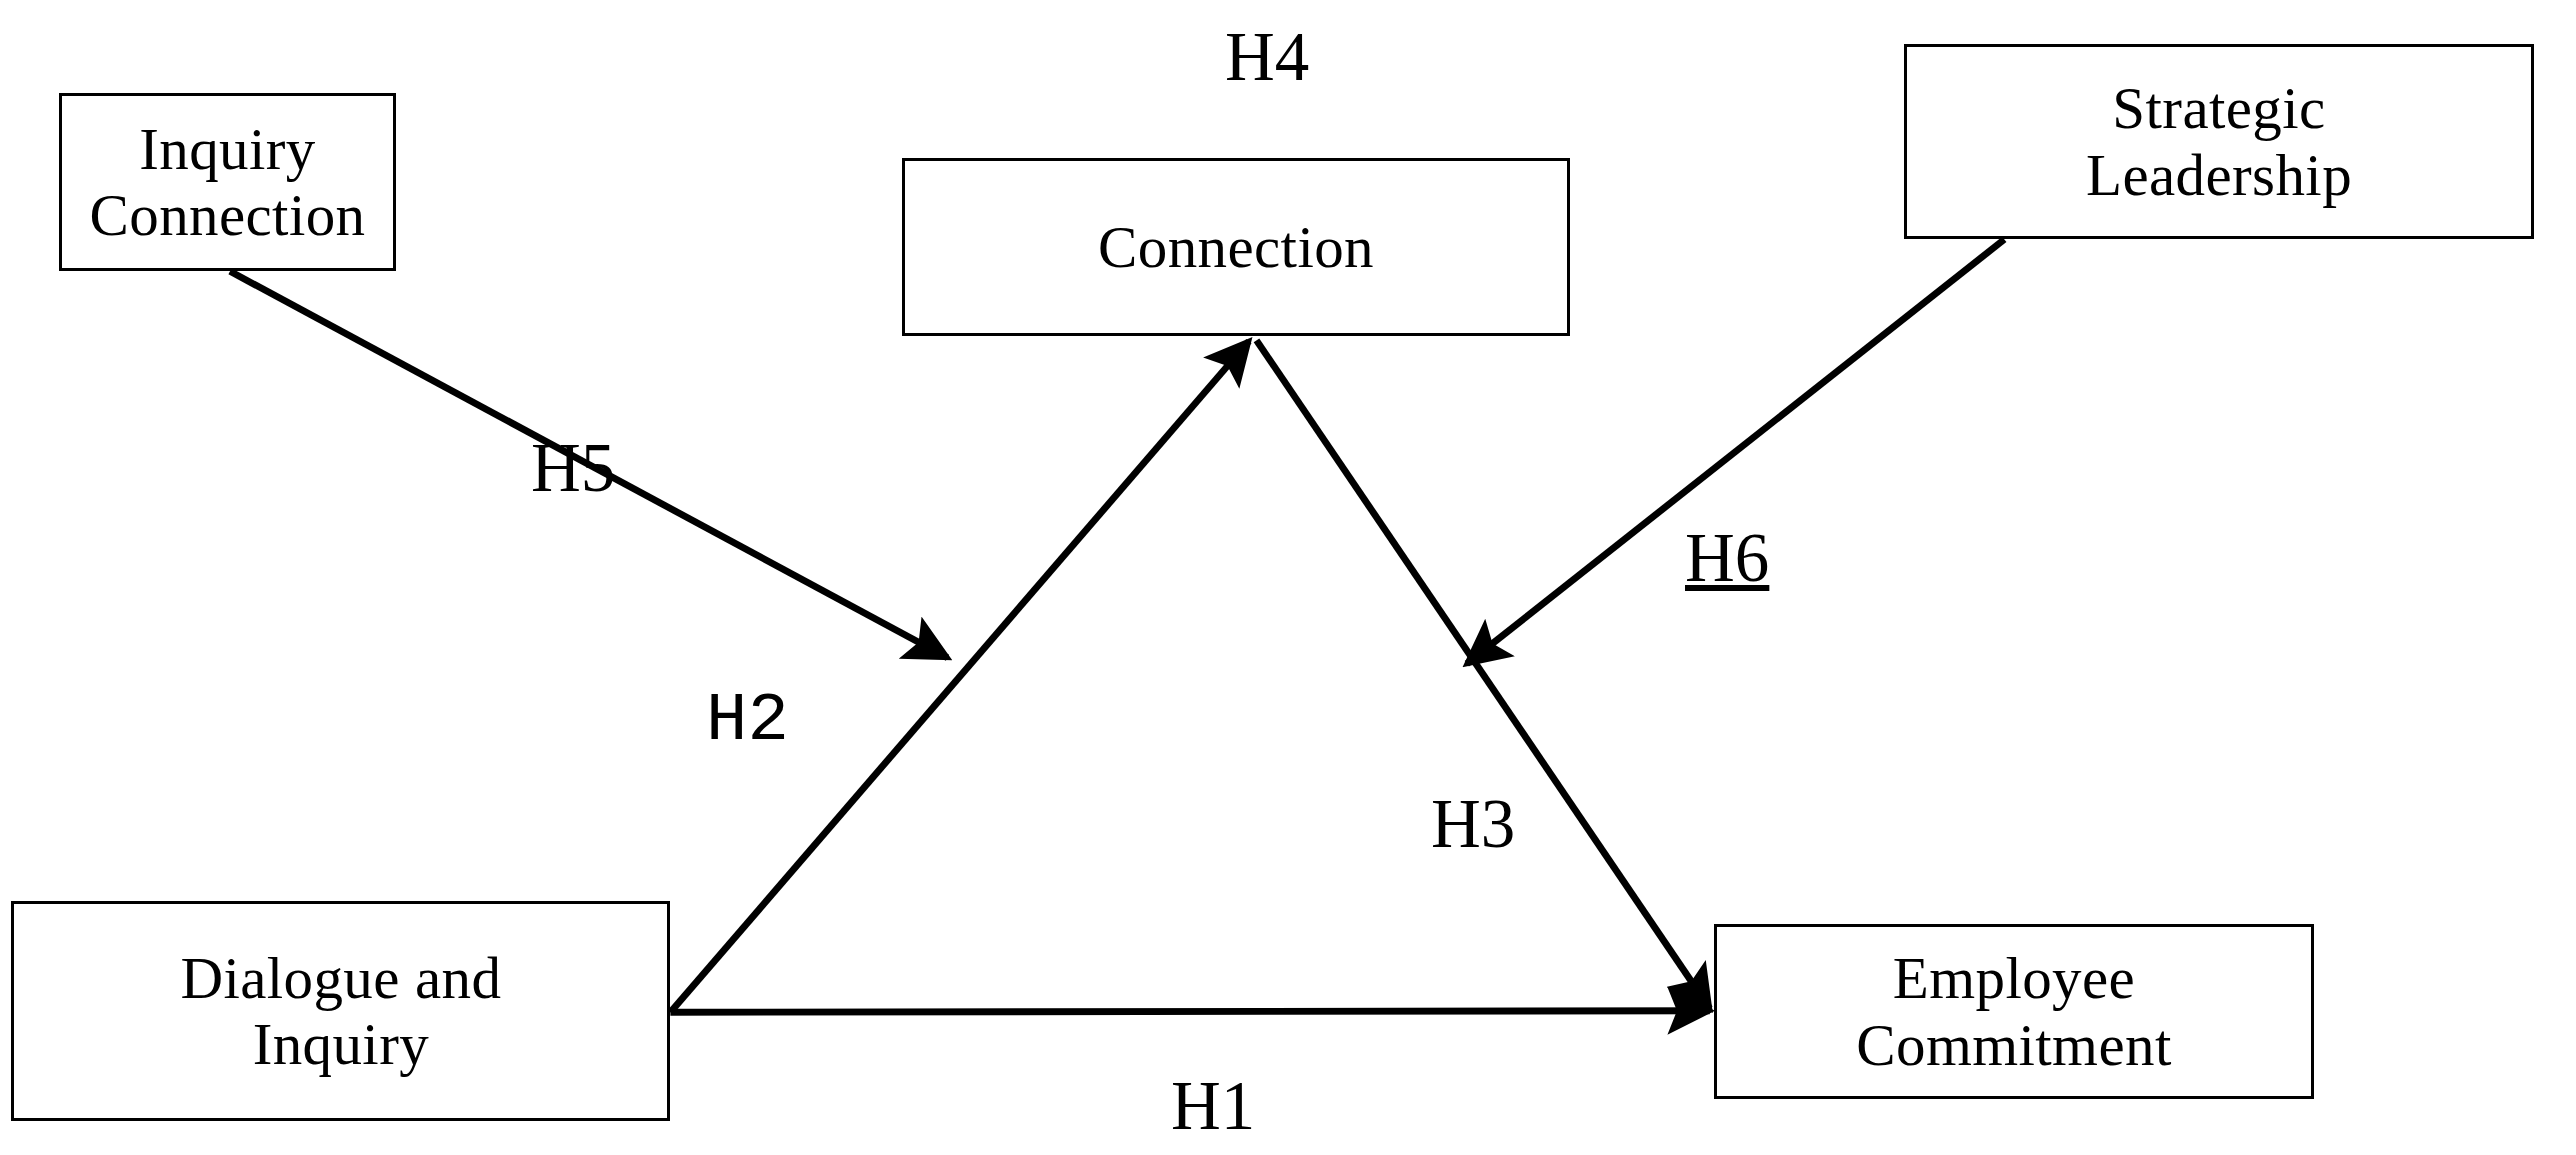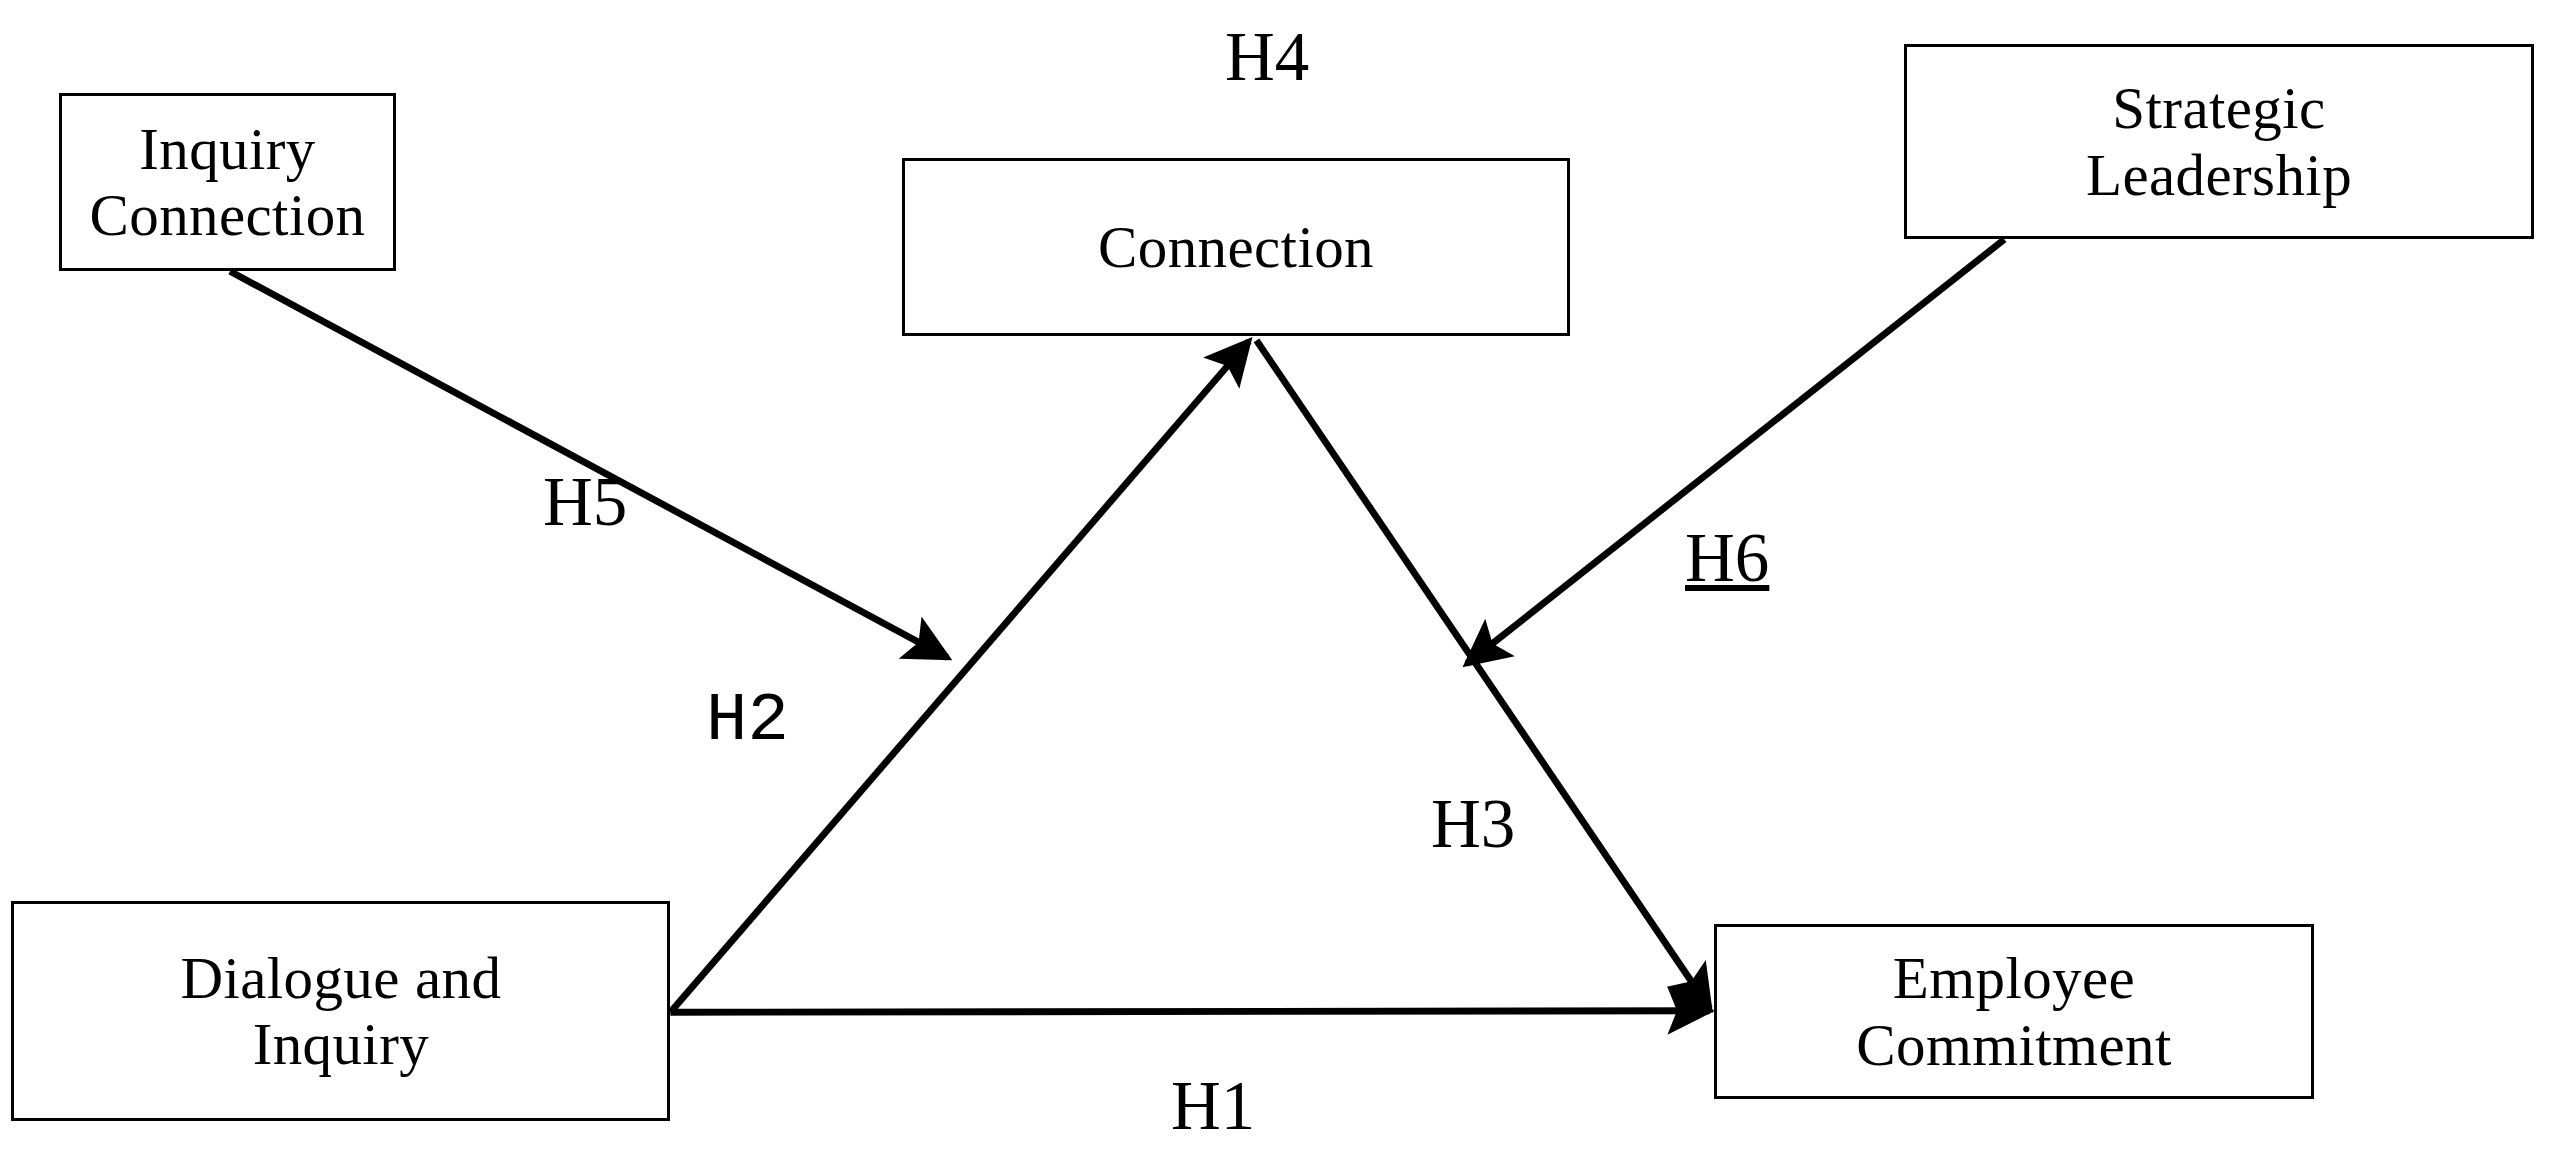--- a/index.html
+++ b/index.html
@@ -100,18 +100,18 @@
   </div>
 
   <div class="edge-label" style="left:1171px; top:1072px;">H1</div>
 
   <div class="edge-label" style="left:706px; top:687px;font-family:Liberation Mono, monospace;">H2</div>
 
   <div class="edge-label" style="left:1431px; top:767px;margin-top:23px;">H3</div>
 
   <div class="edge-label" style="left:1225px; top:23px;">H4</div>
 
-  <div class="edge-label" style="left:531px; top:468px;margin-left:12px;">H5</div>
+  <div class="edge-label" style="left:531px; top:434px;">H5</div>
 
   <div class="edge-label" style="left:1685px; top:524px;text-decoration:underline;">H6</div>
 
 </div>
 
 
 </body></html>

